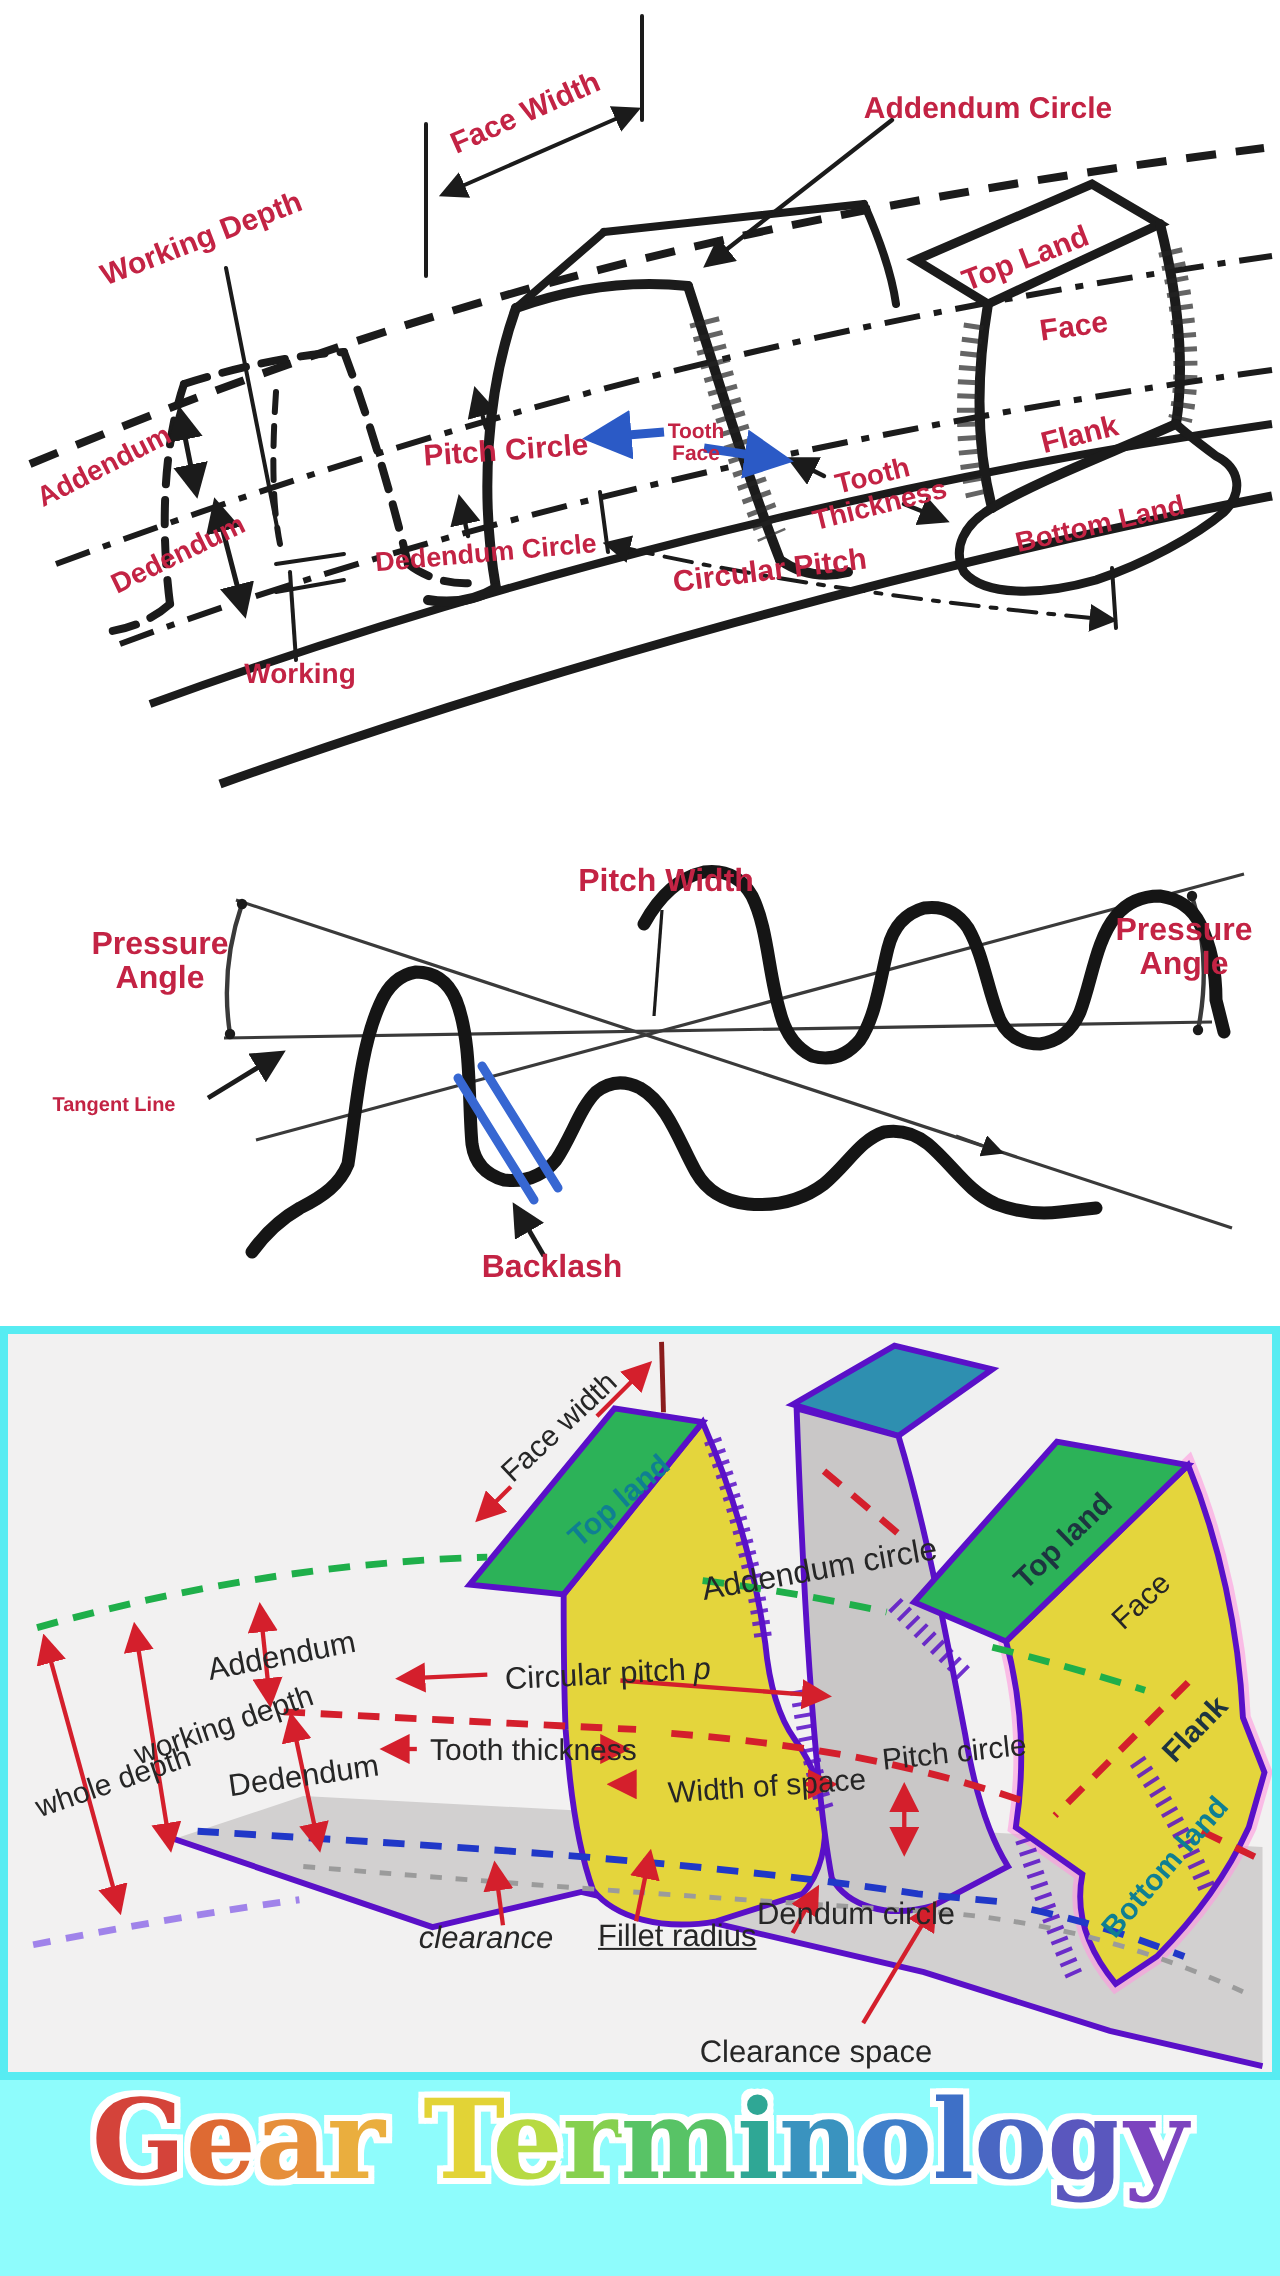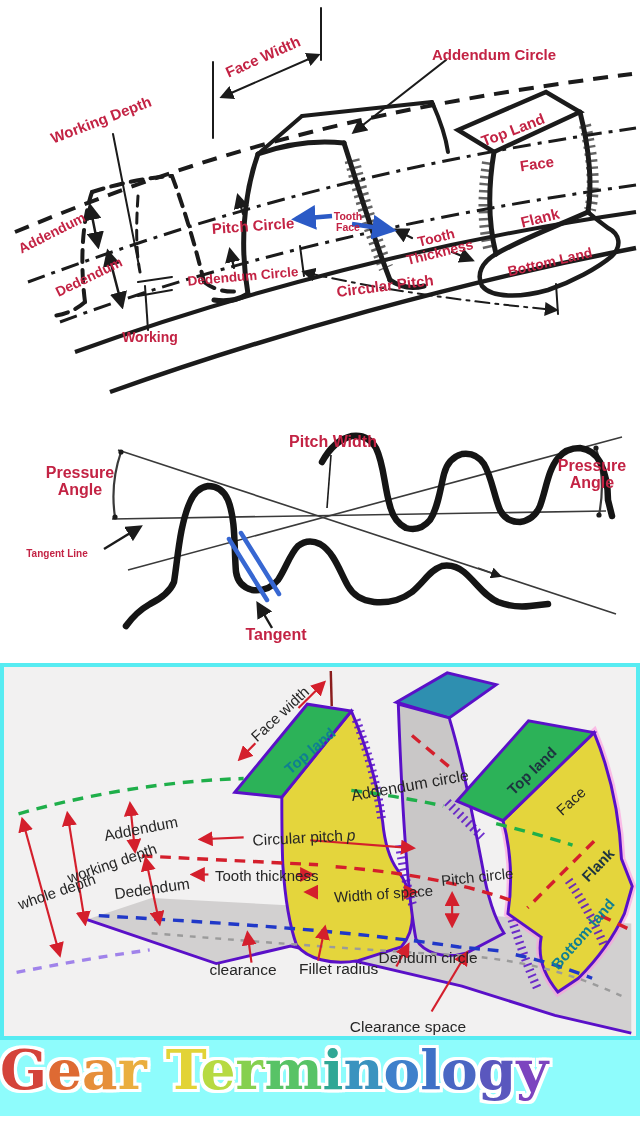--- a/index.html
+++ b/index.html
@@ -10,21 +10,21 @@
   .lbl{position:absolute;font-family:"Liberation Sans",sans-serif;font-weight:700;color:#c32344;
        text-align:center;line-height:1.06;transform-origin:center;white-space:nowrap;}
   .wrap{white-space:normal;}
   .blbl{position:absolute;font-family:"Liberation Sans",sans-serif;font-weight:400;color:#262626;
         text-align:center;line-height:1.04;transform-origin:center;white-space:nowrap;}
   .teal{color:#0f7f92;font-weight:700;}
   .dark{color:#1d3440;font-weight:700;}
   #top-diagram{top:0;height:420px;}
   #middle-diagram{top:420px;height:243px;}
   #bottom-panel{top:663px;height:377px;box-sizing:border-box;border:4px solid #57ecf2;background:#f2f1f1;}
-  #title-band{top:1040px;height:76px;background:#8efcfc;display:flex;align-items:flex-start;}
+  #title-band{top:1040px;height:98px;background:#8efcfc;display:flex;align-items:flex-start;justify-content:center;}
   .title-text{margin-top:2px;font-family:"DejaVu Serif",serif;font-weight:700;font-size:55px;line-height:1.0;
       text-shadow:-3px -3px 0 #fff,3px -3px 0 #fff,-3px 3px 0 #fff,3px 3px 0 #fff,
                   0 -3px 0 #fff,0 3px 0 #fff,-3px 0 0 #fff,3px 0 0 #fff;}
   i.sym{font-style:italic;margin-left:4px;}
 </style>
 </head>
 <body>
 
 <div id="stage">
 
@@ -144,21 +144,21 @@
         <path d="M 241 113 L 279 174"></path>
       </g>
       <path d="M 272 208 L 258 184" fill="none" stroke="#1b1b1b" stroke-width="2.4" marker-end="url(#mb)"></path>
       <path d="M 104 129 L 140 107" fill="none" stroke="#1b1b1b" stroke-width="2.4" marker-end="url(#mb)"></path>
       <path d="M 331 35 L 327 88" fill="none" stroke="#1b1b1b" stroke-width="1.6"></path>
     </svg>
     <div class="lbl" style="left:333px;top:22px;font-size:16px;transform:translate(-50%,-50%);">Pitch Width</div>
     <div class="lbl wrap" style="left:80px;top:62px;width:90px;font-size:16px;transform:translate(-50%,-50%);">Pressure Angle</div>
     <div class="lbl wrap" style="left:592px;top:55px;width:90px;font-size:16px;transform:translate(-50%,-50%);">Pressure Angle</div>
     <div class="lbl" style="left:57px;top:134px;font-size:10px;transform:translate(-50%,-50%);">Tangent Line</div>
-    <div class="lbl" style="left:276px;top:215px;font-size:16px;transform:translate(-50%,-50%);">Tangent</div>
+    <div class="lbl" style="left:276px;top:215px;font-size:16px;transform:translate(-50%,-50%);">Backlash</div>
   </section>
 
   <section id="bottom-panel">
     <svg width="632" height="369" viewBox="0 0 640 377">
       <defs>
         <marker id="br" viewBox="0 0 10 10" refX="8" refY="5" markerWidth="7" markerHeight="7" orient="auto-start-reverse">
           <path d="M0,0L10,5L0,10z" fill="#d41f2c"></path>
           </marker>
       </defs>
 
@@ -231,22 +231,22 @@
     <div class="blbl" style="left:137px;top:162px;font-size:15.5px;transform:translate(-50%,-50%) rotate(-11deg);">Addendum</div>
     <div class="blbl wrap" style="left:97px;top:200px;width:70px;font-size:15px;transform:translate(-50%,-50%) rotate(-19deg);">working depth</div>
     <div class="blbl wrap" style="left:40px;top:229px;width:54px;font-size:15px;transform:translate(-50%,-50%) rotate(-19deg);">whole depth</div>
     <div class="blbl" style="left:148px;top:222px;font-size:15.5px;transform:translate(-50%,-50%) rotate(-8deg);">Dedendum</div>
     <div class="blbl" style="left:300px;top:171px;font-size:15.5px;transform:translate(-50%,-50%) rotate(-3deg);"><span>Circular pitch</span><i class="sym">p</i></div>
     <div class="blbl wrap" style="left:251px;top:209px;width:80px;font-size:15px;transform:translate(-50%,-50%);">Tooth thickness</div>
     <div class="blbl wrap" style="left:363px;top:228px;width:66px;font-size:15px;transform:translate(-50%,-50%) rotate(-4deg);">Width of space</div>
     <div class="blbl wrap" style="left:463px;top:211px;width:52px;font-size:15px;transform:translate(-50%,-50%) rotate(-6deg);">Pitch circle</div>
     <div class="blbl dark" style="left:594px;top:198px;font-size:15px;transform:translate(-50%,-50%) rotate(-46deg);">Flank</div>
     <div class="blbl teal" style="left:579px;top:267px;font-size:15px;transform:translate(-50%,-50%) rotate(-49deg);">Bottom land</div>
-    <div class="blbl" style="left:239px;top:303px;font-size:15.5px;transform:translate(-50%,-50%);">clearance</div>
-    <div class="blbl wrap" style="left:323px;top:302px;width:56px;font-size:15.5px;transform:translate(-50%,-50%);">Fillet radius</div>
+    <div class="blbl" style="left:239px;top:303px;font-size:15.5px;transform:translate(-50%,-50%);font-style:italic;">clearance</div>
+    <div class="blbl wrap" style="left:323px;top:302px;width:56px;font-size:15.5px;transform:translate(-50%,-50%);text-decoration:underline;">Fillet radius</div>
     <div class="blbl" style="left:424px;top:291px;font-size:15.5px;transform:translate(-50%,-50%);">Dendum circle</div>
     <div class="blbl" style="left:404px;top:360px;font-size:15.5px;transform:translate(-50%,-50%);">Clearance space</div>
   </section>
 
   <section id="title-band">
     <div class="title-text"><span style="color: rgb(212, 67, 58);">G</span><span style="color: rgb(222, 106, 51);">e</span><span style="color: rgb(230, 143, 59);">a</span><span style="color: rgb(234, 174, 62);">r</span><span style="color: rgb(255, 255, 255);">&nbsp;</span><span style="color: rgb(226, 211, 54);">T</span><span style="color: rgb(183, 218, 66);">e</span><span style="color: rgb(134, 208, 79);">r</span><span style="color: rgb(88, 195, 102);">m</span><span style="color: rgb(47, 167, 149);">i</span><span style="color: rgb(58, 147, 191);">n</span><span style="color: rgb(63, 128, 203);">o</span><span style="color: rgb(62, 112, 199);">l</span><span style="color: rgb(74, 103, 195);">o</span><span style="color: rgb(90, 87, 190);">g</span><span style="color: rgb(124, 68, 191);">y</span></div>
   </section>
 
 </div>
 

